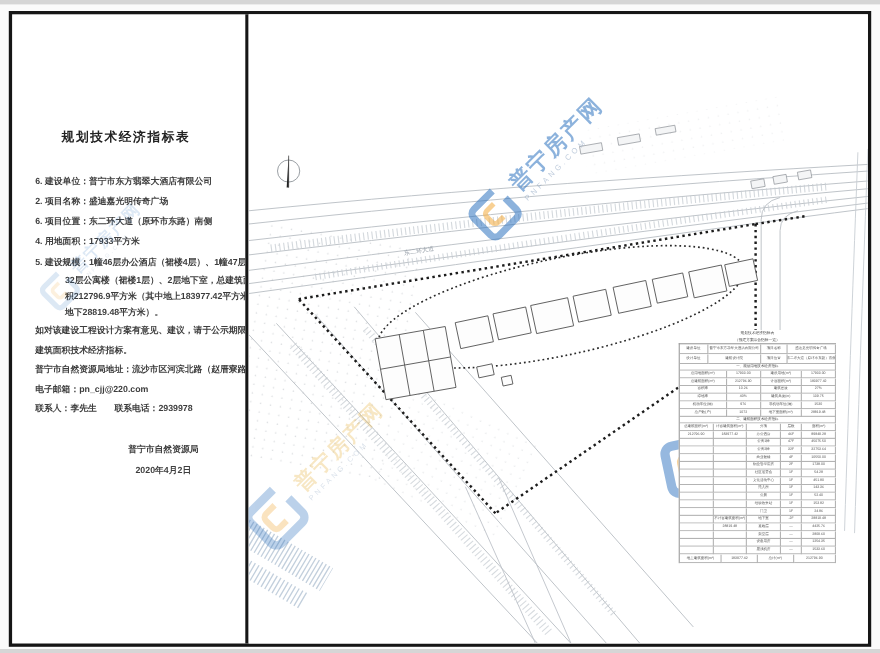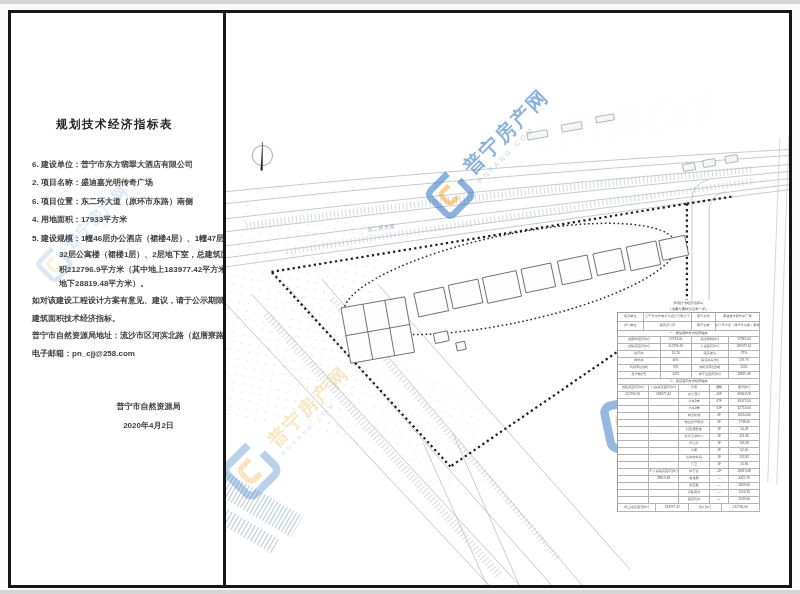--- a/index.html
+++ b/index.html
@@ -14,21 +14,21 @@
   .left-panel{position:relative;width:215px;box-sizing:border-box;border-right:3px solid #161616;
               padding:0 0 0 13px;color:#3d3d3d;font-weight:600;font-size:8px;overflow:hidden;}
   .page-title{font-size:11.5px;font-weight:700;color:#222;letter-spacing:1.5px;
               margin:104px 0 0 32px;white-space:nowrap;}
   #notice-lines{margin-top:24px;}
   .ln{white-space:nowrap;}
   .ln.item{line-height:18.4px;padding-left:8px;}
   .ln.cont{line-height:14.6px;padding-left:35px;}
   .ln.para{line-height:17.7px;padding-left:8px;}
   .ln.tight{font-size:7.2px;letter-spacing:-0.2px;}
-  .sig{margin-top:37px;text-align:center;padding-left:50px;line-height:14px;}
+  .sig{margin-top:22px;text-align:center;padding-left:50px;line-height:14px;}
   .sig-date{text-align:center;padding-left:50px;line-height:23.5px;}
   
   .plan-panel{position:relative;flex:1;background:#fff;overflow:hidden;}
   .plan-svg{position:absolute;left:0;top:0;width:100%;height:100%;}
   
   .wm{position:absolute;display:flex;align-items:center;gap:7px;pointer-events:none;}
   .wm .col{display:flex;flex-direction:column;line-height:1;}
   .wm .brand{font-size:20px;font-weight:700;color:#2f74c0;letter-spacing:2px;white-space:nowrap;}
   .wm .sub{font-size:7px;color:#8fa6c2;letter-spacing:3px;margin-top:3px;}
   .wm svg{flex:0 0 auto;}
@@ -76,21 +76,22 @@
           <div class="ln item">2. 项目名称：盛迪嘉光明传奇广场</div>
           <div class="ln item">6. 项目位置：东二环大道（原环市东路）南侧</div>
           <div class="ln item">4. 用地面积：17933平方米</div>
           <div class="ln item">5. 建设规模：1幢46层办公酒店（裙楼4层）、1幢47层及1幢</div>
           <div class="ln cont">32层公寓楼（裙楼1层）、2层地下室，总建筑面</div>
           <div class="ln cont">积212796.9平方米（其中地上183977.42平方米，</div>
           <div class="ln cont">地下28819.48平方米）。</div>
           <div class="ln para">如对该建设工程设计方案有意见、建议，请于公示期限内向</div>
           <div class="ln para">建筑面积技术经济指标。</div>
           <div class="ln para">普宁市自然资源局地址：流沙市区河滨北路（赵厝寮路段）</div>
-          <div class="ln para">电子邮箱：pn_cjj@258.com</div>
+          <div class="ln para">电子邮箱：pn_cjj@220.com</div>
+          <div class="ln para">联系人：李先生　　联系电话：2939978</div>
         </div>
       <div class="sig">普宁市自然资源局</div>
       <div class="sig-date">2020年4月2日</div>
     </div>
 
     <div class="plan-panel">
 
       <svg class="plan-svg" viewBox="0 0 557 570" preserveAspectRatio="none">
         <defs>
           <pattern id="dots" width="9" height="8" patternUnits="userSpaceOnUse">

